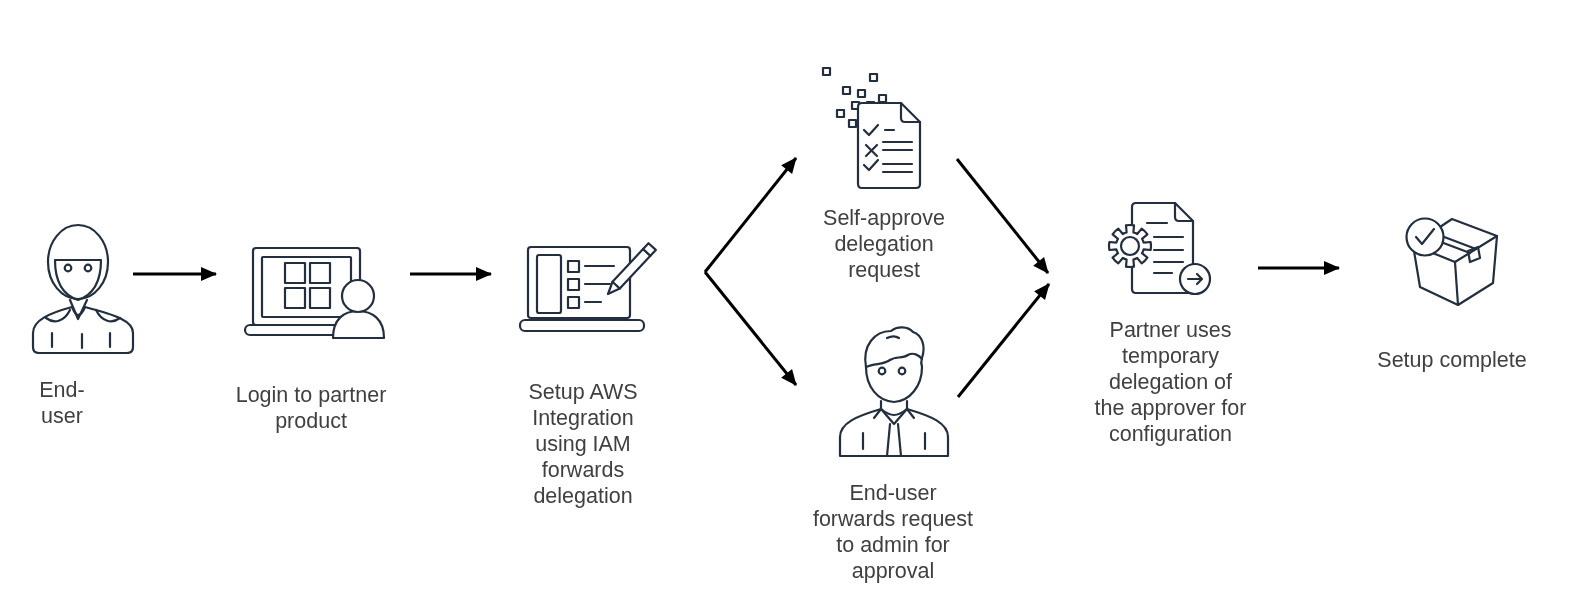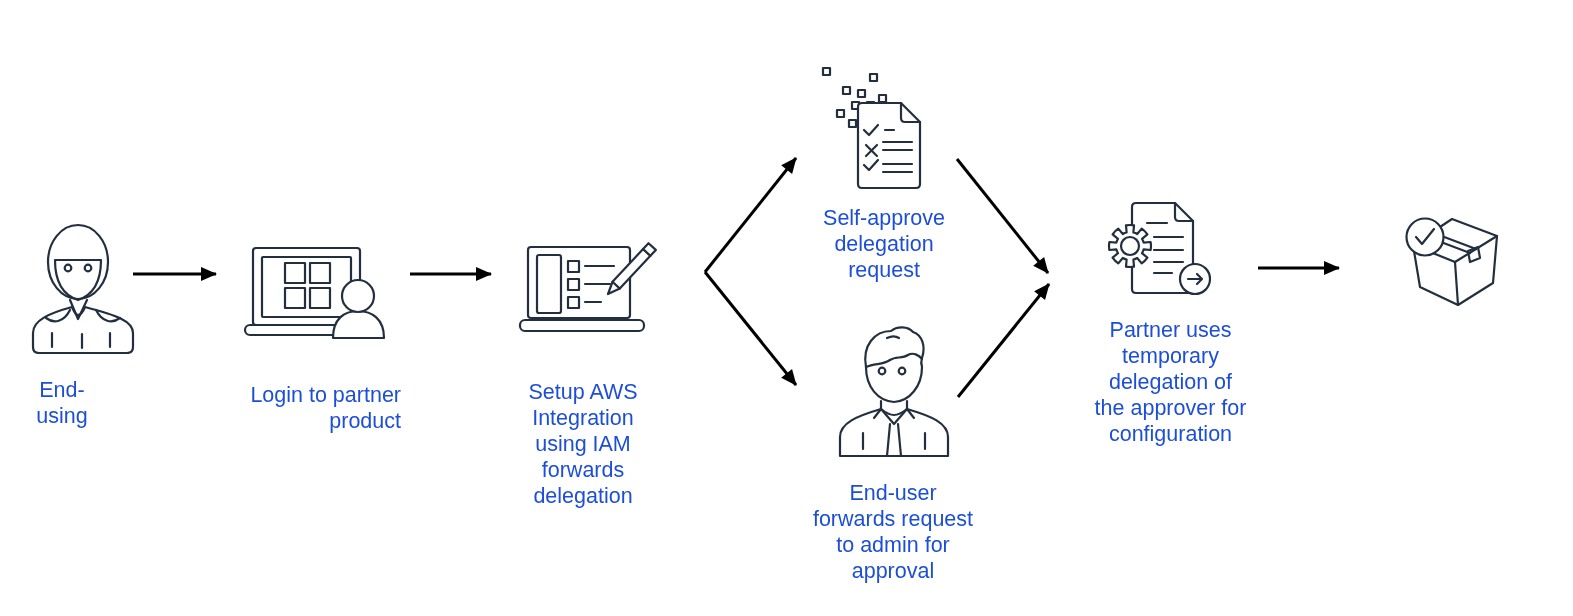--- a/index.html
+++ b/index.html
@@ -4,21 +4,21 @@
 <style>
   html,body{margin:0;padding:0;background:#ffffff;}
   body{font-family:"Liberation Sans",sans-serif;}
   .canvas{position:relative;width:1573px;height:616px;background:#ffffff;overflow:hidden;}
   .arrows{position:absolute;left:0;top:0;width:1573px;height:616px;}
   .node-icon{position:absolute;}
   .node-icon path,.node-icon rect,.node-icon circle,.node-icon ellipse,.node-icon line{
     stroke:#232f3e;stroke-width:2.2;fill:none;stroke-linecap:round;stroke-linejoin:round;}
   .node-icon .fillw{fill:#ffffff;}
   .label{position:absolute;text-align:center;white-space:pre-line;
-    font-size:21.5px;line-height:26px;color:#1d4ed8;}
+    font-size:21.5px;line-height:26px;color:#404040;}
 </style>
 </head>
 <body>
 
 <div class="canvas">
 
   <svg class="arrows" viewBox="0 0 1573 616">
     <defs>
       <marker id="ah" markerUnits="userSpaceOnUse" markerWidth="20" markerHeight="18" refX="16" refY="8" orient="auto">
         <path d="M1,1 L17,8 L1,15 Z" fill="#000000"></path>
@@ -42,34 +42,34 @@
     <circle cx="58" cy="48" r="3.3"></circle>
     <path d="M40,80 L48,99 L57,80"></path>
     <path d="M3,127 Q3,133 9,133 L97,133 Q103,133 103,127 L103,113 C103,101 86,95 55,87 C53,92 51,95 48,95 C46,95 44,92 42,87 C20,93 3,100 3,113 Z"></path>
     <path d="M16,98 C24,104 34,102 40,90"></path>
     <path d="M90,98 C82,104 72,102 66,90"></path>
     <path d="M22,113 V127"></path>
       <path d="M52,114 V128"></path>
       <path d="M80,113 V127"></path>
   </svg>
   <div class="label" style="left:2px;top:377px;width:120px;">End-
-using</div>
+user</div>
 
   <svg class="node-icon" style="left:243px;top:243px;" width="150" height="120" viewBox="0 0 150 120">
     <rect x="10" y="5" width="107" height="77" rx="3"></rect>
     <rect x="19" y="14" width="89" height="60" rx="1"></rect>
     <rect x="42" y="20" width="20" height="20"></rect>
     <rect x="67" y="20" width="20" height="20"></rect>
     <rect x="42" y="45" width="20" height="20"></rect>
     <rect x="67" y="45" width="20" height="20"></rect>
     <rect x="2" y="82" width="118" height="10" rx="5"></rect>
     <path class="fillw" d="M90,95 C90,76 101,68 115,68 C129,68 141,76 141,95 Z"></path>
     <circle class="fillw" cx="115" cy="53" r="16"></circle>
   </svg>
-  <div class="label" style="left:221px;top:382px;width:180px;text-align:right;">Login to partner
+  <div class="label" style="left:221px;top:382px;width:180px;">Login to partner
 product</div>
 
   <svg class="node-icon" style="left:518px;top:240px;" width="145" height="95" viewBox="0 0 145 95">
     <rect x="10" y="7" width="102" height="71" rx="3"></rect>
     <rect x="19" y="15" width="24" height="58" rx="2"></rect>
     <rect x="50" y="21" width="11" height="11"></rect>
     <rect x="50" y="39" width="11" height="11"></rect>
     <rect x="50" y="57" width="11" height="11"></rect>
     <path d="M67,26 H96"></path>
       <path d="M67,44 H92"></path>
@@ -159,14 +159,15 @@
   <svg class="node-icon" style="left:1398px;top:210px;" width="105" height="105" viewBox="0 0 105 105">
     <path d="M54,9 L99,26 L57,52 L15,35 Z"></path>
     <path d="M15,35 L22,77 L60,95 L95,73 L99,26"></path>
     <path d="M57,52 L60,95"></path>
     <path d="M33,22 L78,39"></path>
       <path d="M27,26 L72,43"></path>
     <path d="M70,41 L80,37 L82,48 L72,52 Z"></path>
     <circle class="fillw" cx="27" cy="27" r="18.5"></circle>
     <path d="M18,27 L24,34 L36,19"></path>
   </svg>
+  <div class="label" style="left:1352px;top:347px;width:200px;">Setup complete</div>
 
 </div>
 
 </body></html>

